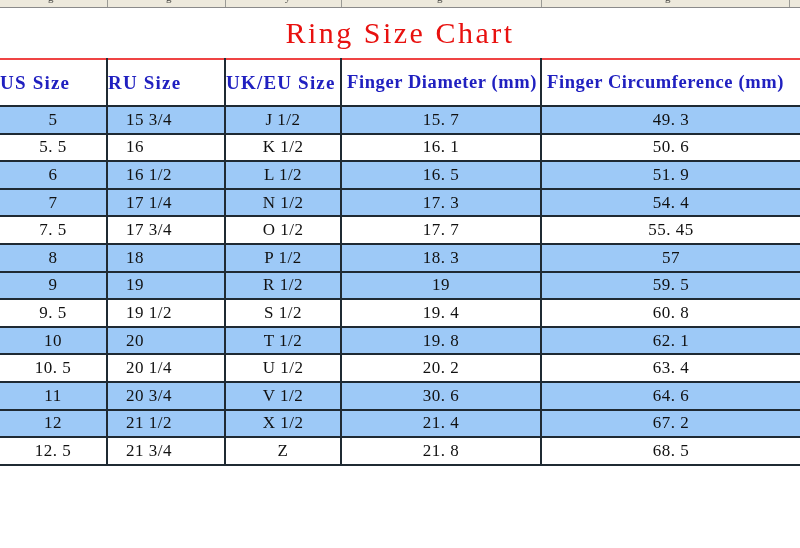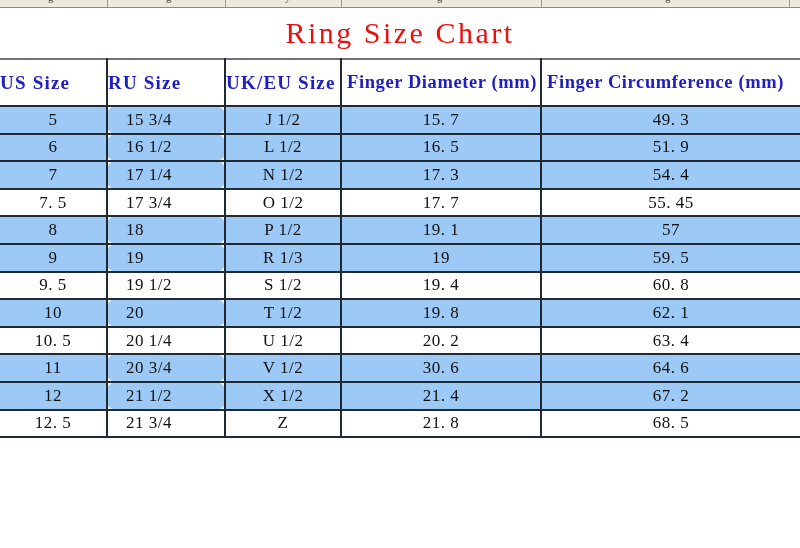--- a/index.html
+++ b/index.html
@@ -62,21 +62,21 @@
     letter-spacing: 2.5px;
     font-family: "Liberation Serif", "DejaVu Serif", serif;
     white-space: nowrap;
   }
 
   
   table.chart {
     width: 800px;
     border-collapse: collapse;
     table-layout: fixed;
-    border-top: 2px solid #737373;
+    border-top: 2px solid #ef4444;
   }
   table.chart col.c0 { width: 107px; }
   table.chart col.c1 { width: 118px; }
   table.chart col.c2 { width: 116px; }
   table.chart col.c3 { width: 200px; }
   table.chart col.c4 { width: 259px; }
 
   table.chart th,
   table.chart td {
     border-right: 2px solid #1f2a33;
@@ -117,21 +117,20 @@
     font-size: 17px;
     color: #111111;
     text-align: center;
     letter-spacing: 0.5px;
     font-family: "Liberation Serif", "DejaVu Serif", serif;
     vertical-align: middle;
   }
   tbody td.ru {
     text-align: left;
     padding-left: 18px;
-    border-radius: 9px;
   }
 </style>
 </head>
 <body>
 
 <div id="page">
 
   <div class="top-strip">
     <div class="divider" style="left:107px;"></div>
     <div class="divider" style="left:225px;"></div>
@@ -167,20 +166,27 @@
       </tr>
     </thead>
     <tbody id="table-body">
         <tr class="blue">
           <td>5</td>
           <td class="ru">15 3/4</td>
           <td>J 1/2</td>
           <td>15. 7</td>
           <td>49. 3</td>
         </tr>
+        <tr class="white">
+          <td>5. 5</td>
+          <td class="ru">16</td>
+          <td>K 1/2</td>
+          <td>16. 1</td>
+          <td>50. 6</td>
+        </tr>
         <tr class="blue">
           <td>6</td>
           <td class="ru">16 1/2</td>
           <td>L 1/2</td>
           <td>16. 5</td>
           <td>51. 9</td>
         </tr>
         <tr class="blue">
           <td>7</td>
           <td class="ru">17 1/4</td>
@@ -192,27 +198,27 @@
           <td>7. 5</td>
           <td class="ru">17 3/4</td>
           <td>O 1/2</td>
           <td>17. 7</td>
           <td>55. 45</td>
         </tr>
         <tr class="blue">
           <td>8</td>
           <td class="ru">18</td>
           <td>P 1/2</td>
-          <td>19. 1</td>
+          <td>18. 3</td>
           <td>57</td>
         </tr>
         <tr class="blue">
           <td>9</td>
           <td class="ru">19</td>
-          <td>R 1/3</td>
+          <td>R 1/2</td>
           <td>19</td>
           <td>59. 5</td>
         </tr>
         <tr class="white">
           <td>9. 5</td>
           <td class="ru">19 1/2</td>
           <td>S 1/2</td>
           <td>19. 4</td>
           <td>60. 8</td>
         </tr>

